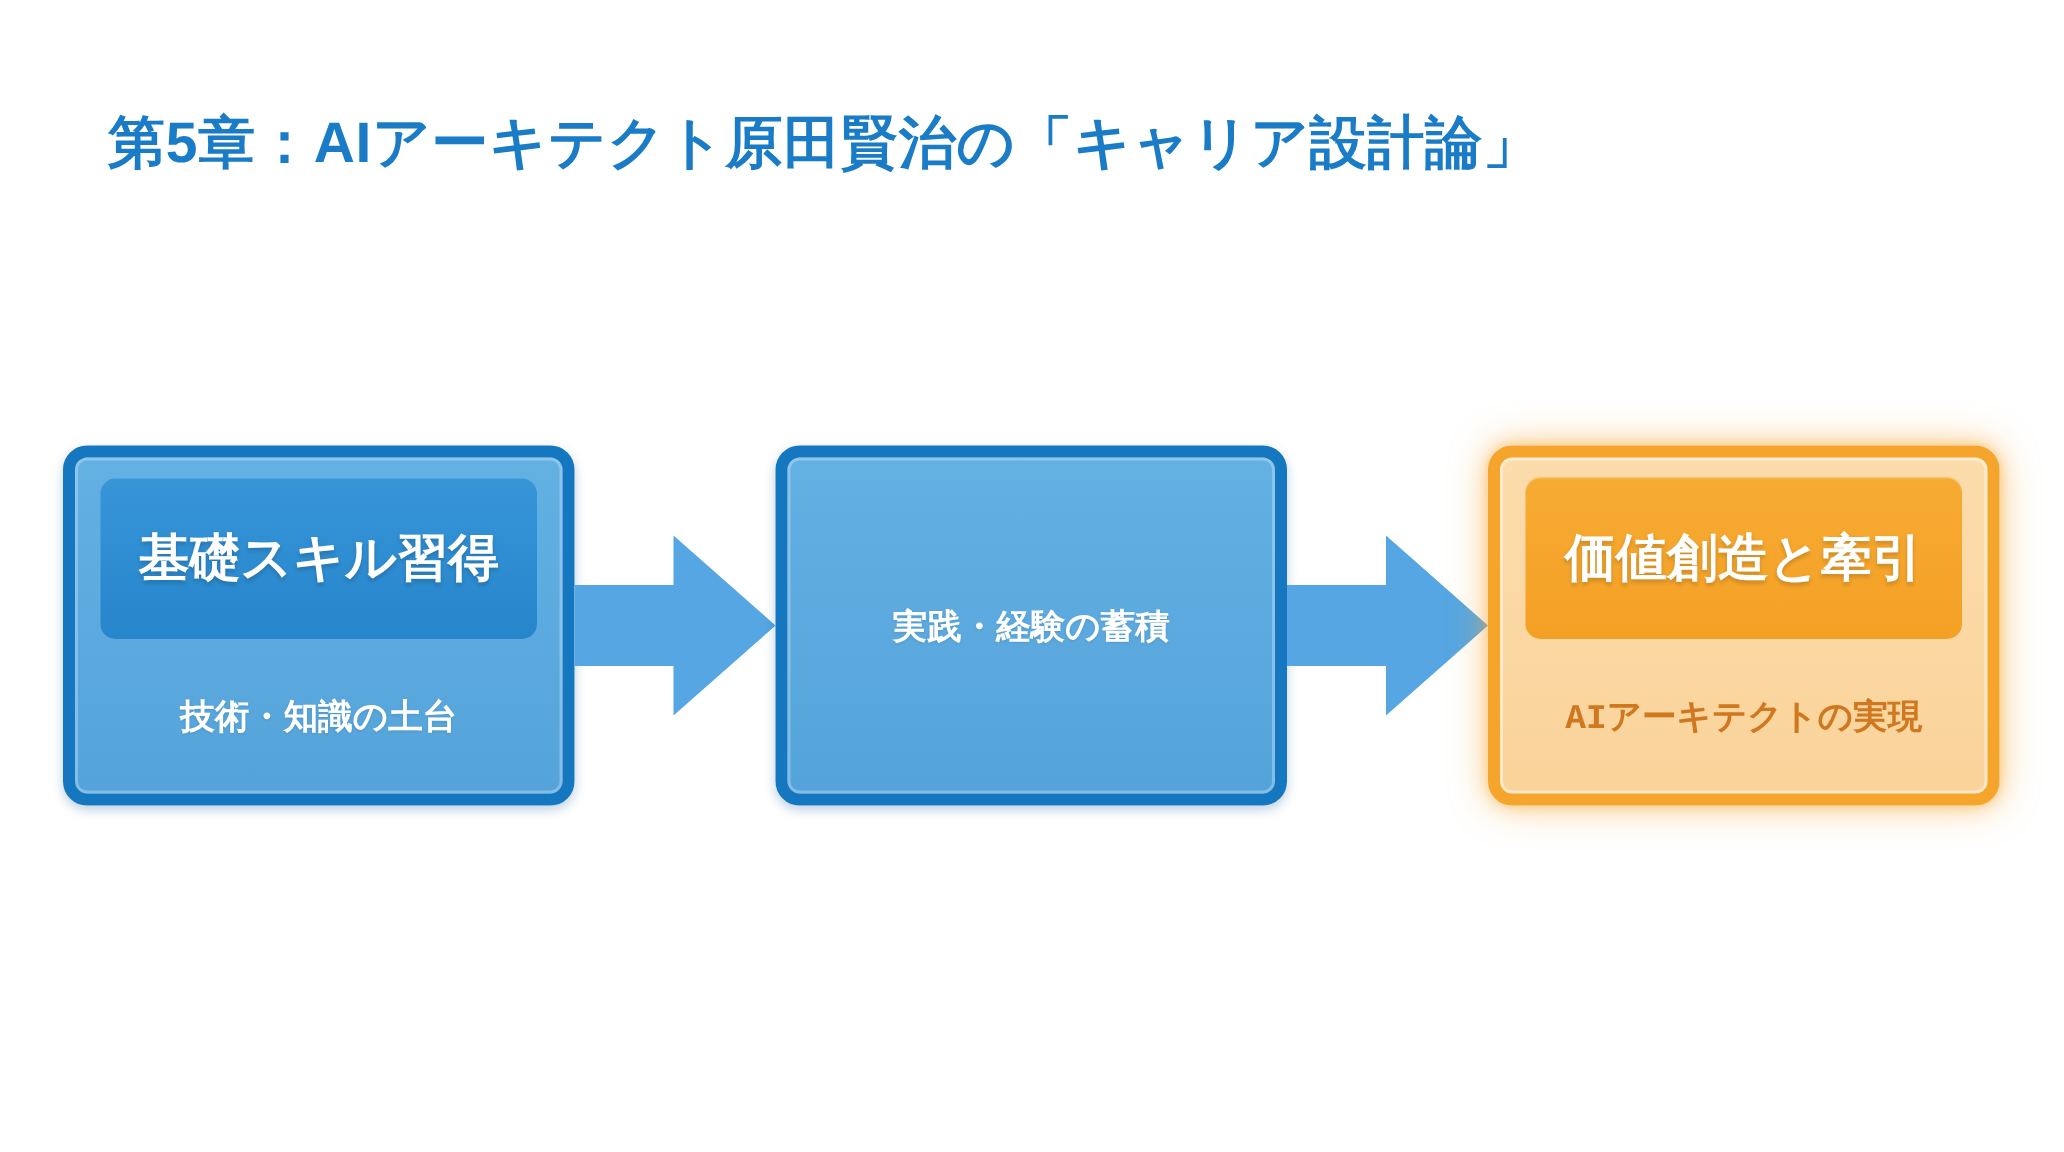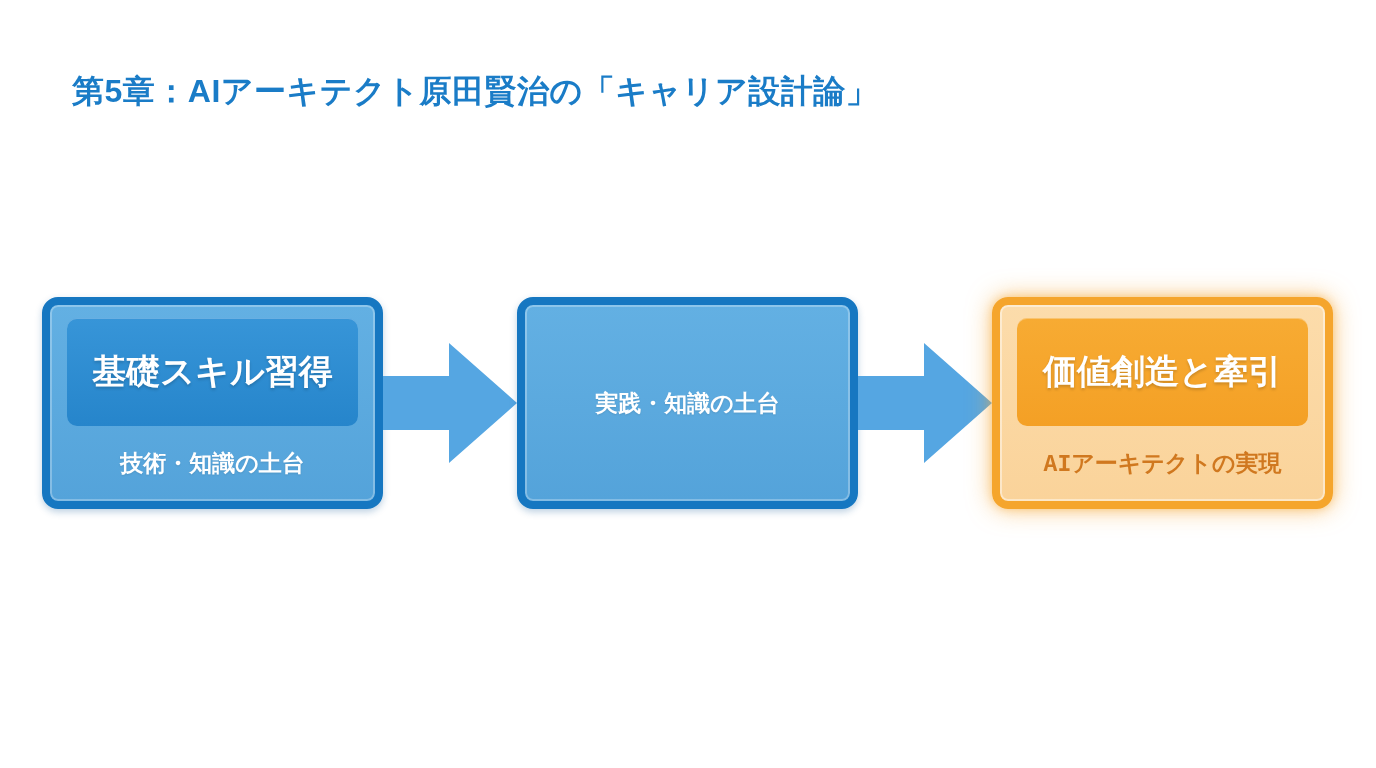--- a/index.html
+++ b/index.html
@@ -9,36 +9,36 @@
     height:768px;
     background:#ffffff;
     font-family:"Liberation Sans","DejaVu Sans",sans-serif;
     overflow:hidden;
   }
   .title {
     position:absolute;
     left:72px;
     top:70px;
     margin:0;
-    font-size:32px;
+    font-size:38px;
     font-weight:800;
     letter-spacing:0.5px;
     color:#1a7cc7;
     white-space:nowrap;
   }
   .flow {
     position:absolute;
     left:42px;
     top:297px;
     display:flex;
     align-items:center;
   }
   .step {
     width:341px;
-    height:212px;
+    height:240px;
     box-sizing:border-box;
     border-radius:16px;
     display:flex;
     flex-direction:column;
   }
   .theme-blue {
     background:linear-gradient(180deg,#63b0e3 0%,#54a3da 100%);
     border:8px solid #1677c1;
     box-shadow:0 3px 7px rgba(20,90,150,0.28), inset 0 0 0 2px rgba(255,255,255,0.28);
   }
@@ -99,21 +99,21 @@
         <span class="step-heading">基礎スキル習得</span>
       </div>
       <div class="step-subtitle">技術・知識の土台</div>
     </div>
 
     <svg class="arrow" width="134" height="124" viewBox="0 0 134 124" xmlns="http://www.w3.org/2000/svg">
       <polygon points="0,35 66,35 66,2 134,62 66,122 66,89 0,89" fill="#55a6e2"></polygon>
     </svg>
 
     <div class="step theme-blue">
-      <div class="step-subtitle">実践・知識の土台</div>
+      <div class="step-subtitle">実践・経験の蓄積</div>
     </div>
 
     <svg class="arrow" width="134" height="124" viewBox="0 0 134 124" xmlns="http://www.w3.org/2000/svg">
       <polygon points="0,35 66,35 66,2 134,62 66,122 66,89 0,89" fill="#55a6e2"></polygon>
     </svg>
 
     <div class="step theme-orange">
       <div class="step-heading-box">
         <span class="step-heading">価値創造と牽引</span>
       </div>

